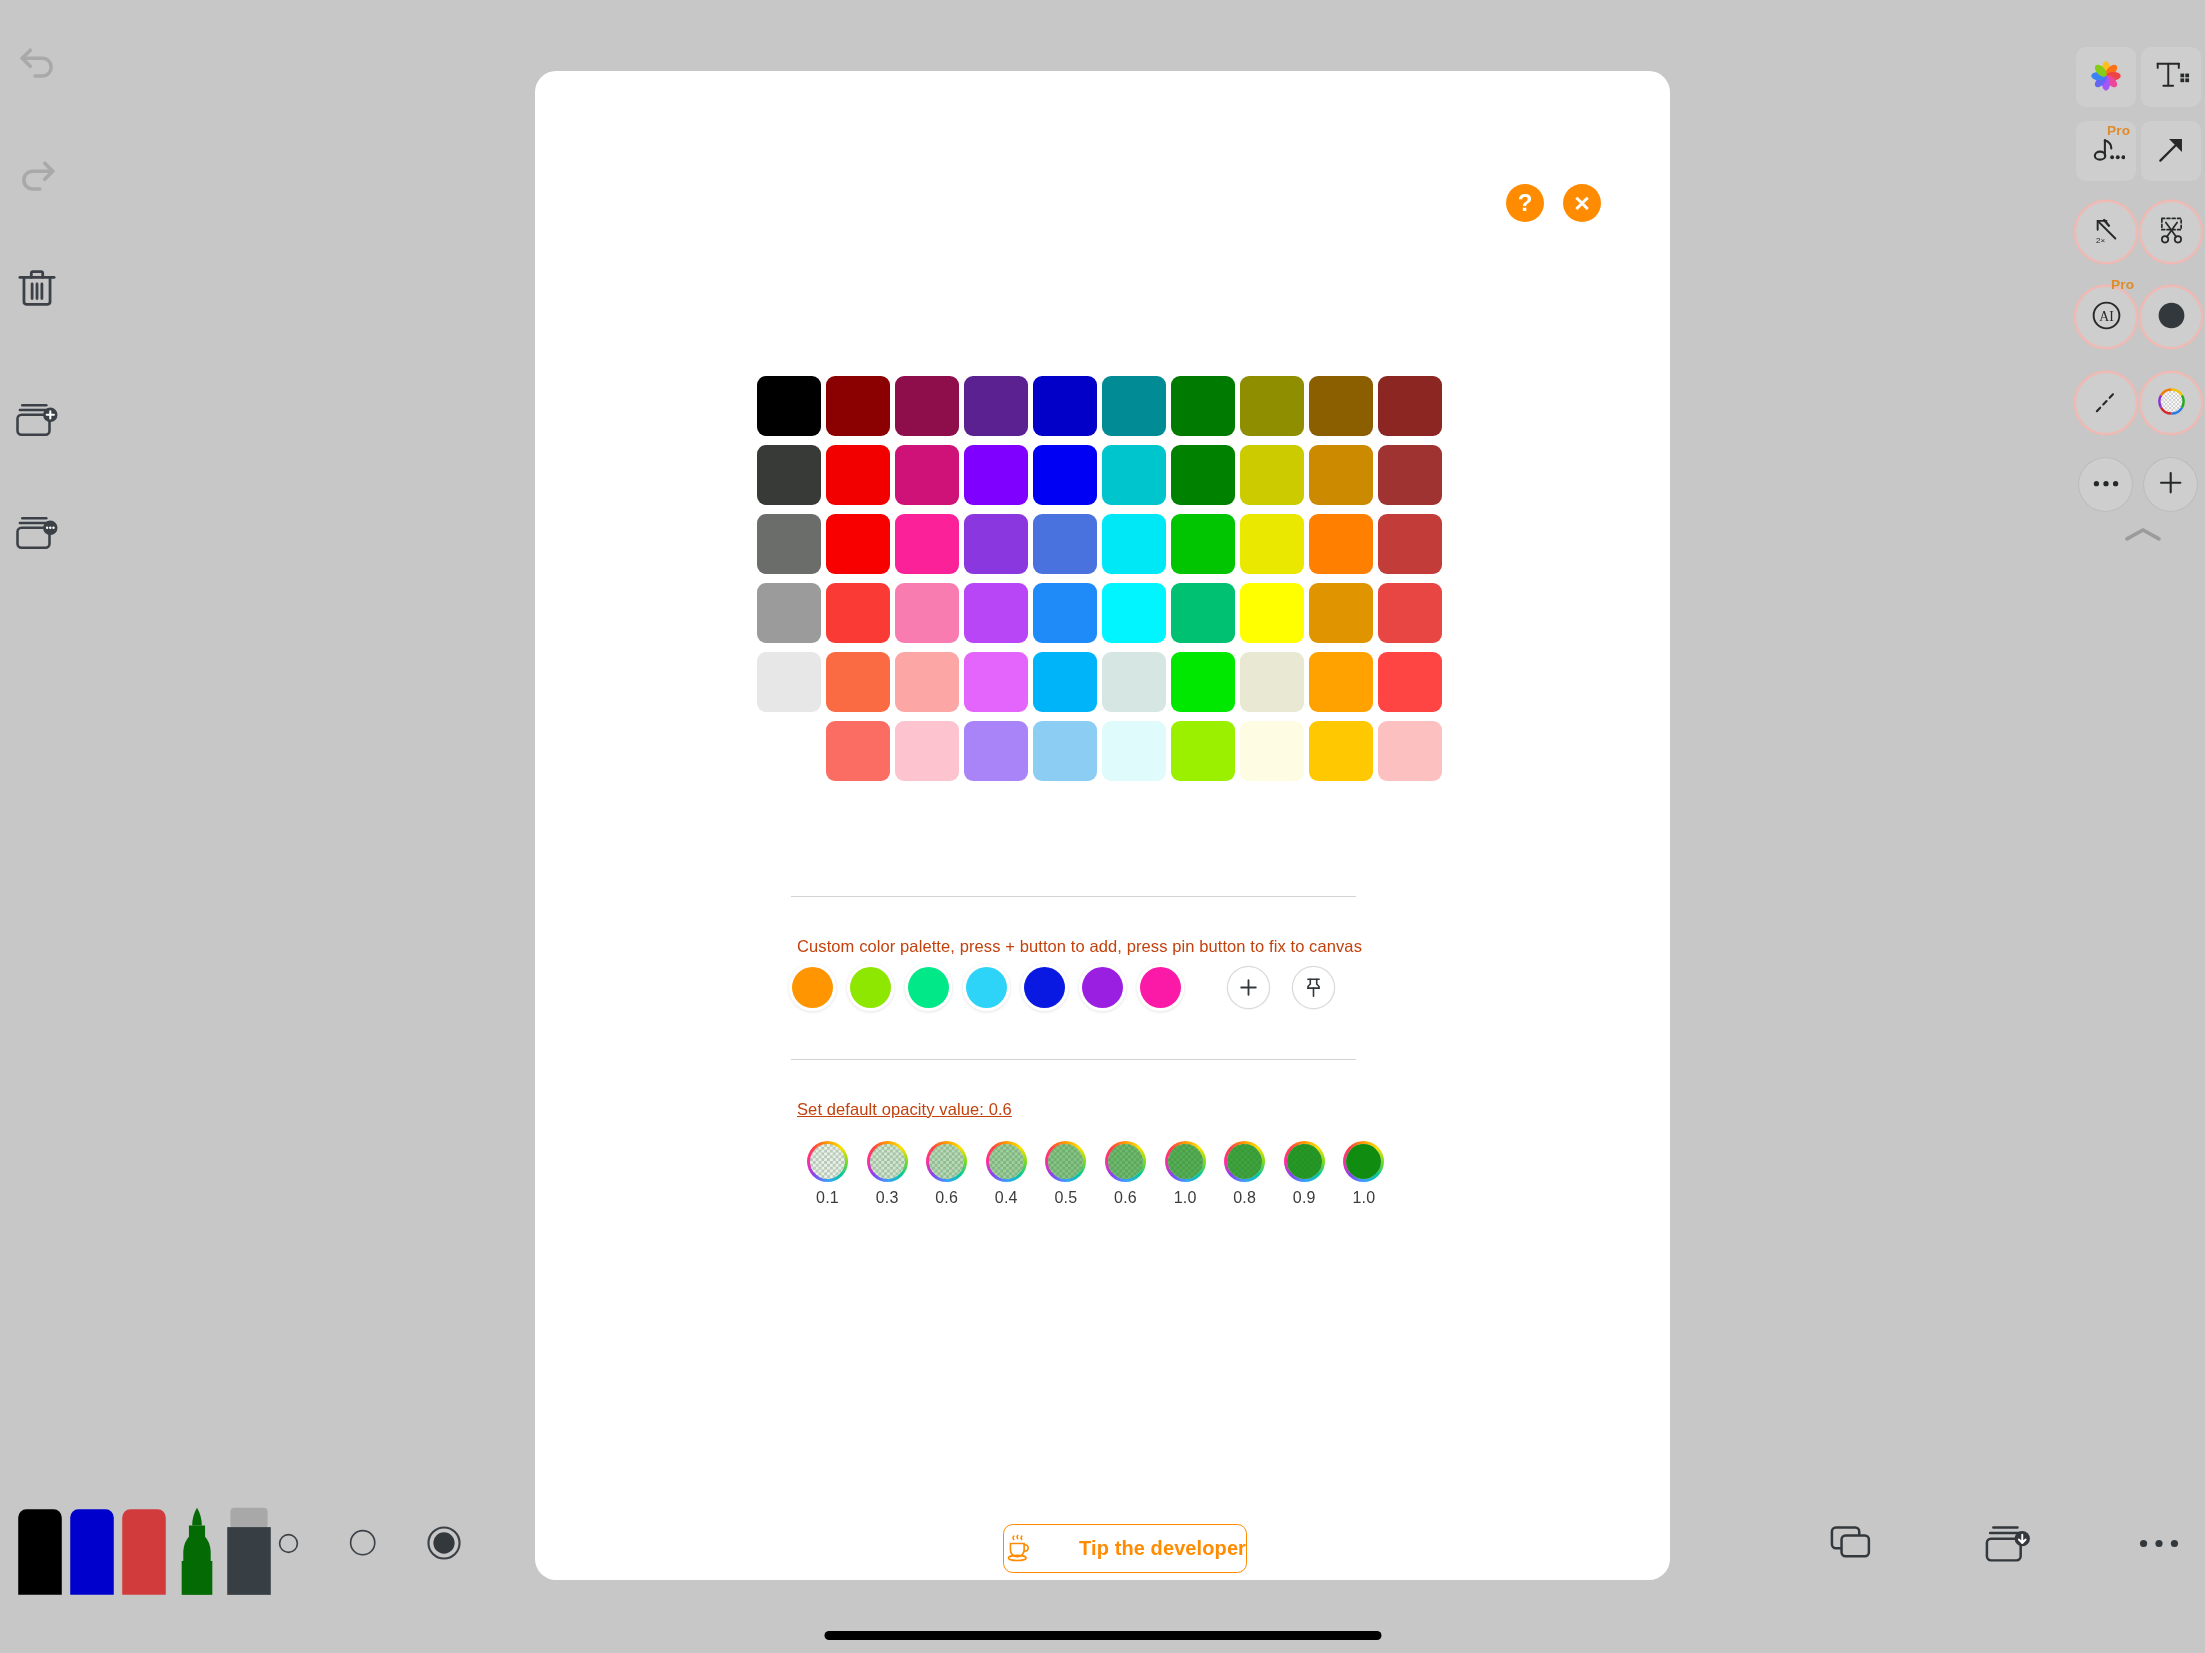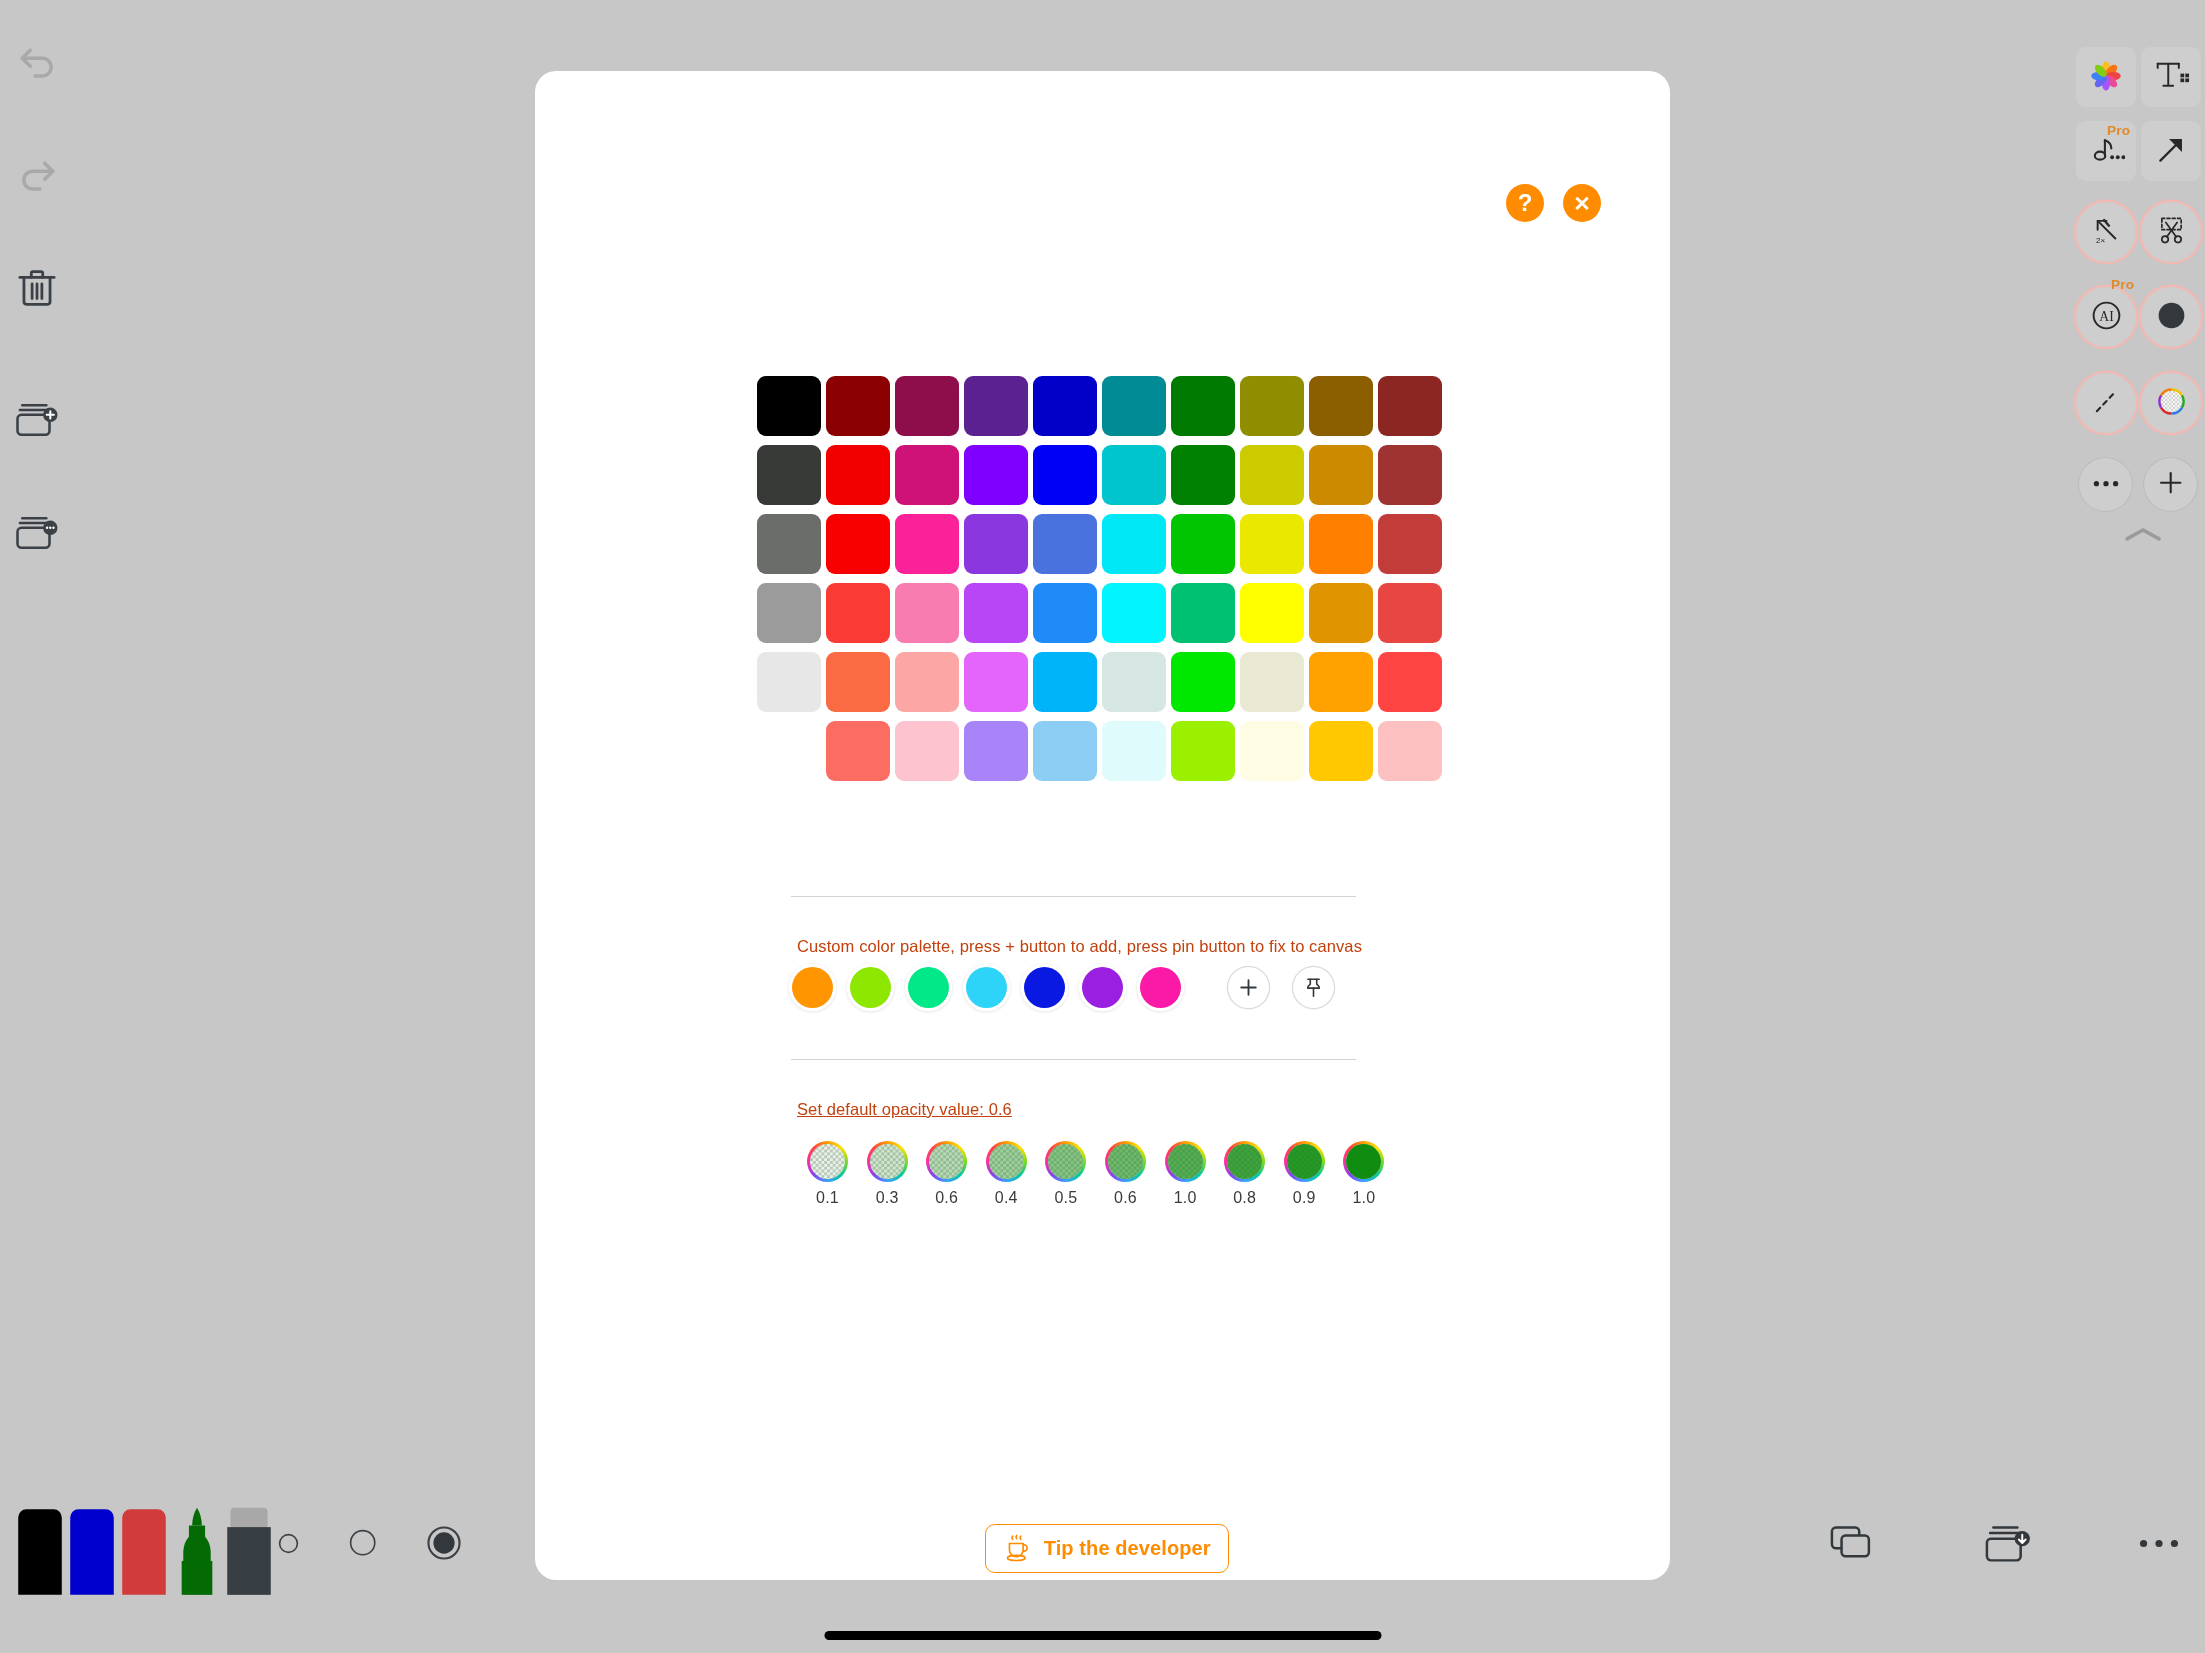--- a/index.html
+++ b/index.html
@@ -53,22 +53,22 @@
           display:flex;align-items:center;justify-content:center;}
   .op-inner{width:35px;height:35px;border-radius:50%;
     background-image:
       linear-gradient(45deg,#c9cac9 25%,transparent 25%,transparent 75%,#c9cac9 75%),
       linear-gradient(45deg,#c9cac9 25%,transparent 25%,transparent 75%,#c9cac9 75%);
     background-size:5.7px 5.7px;background-position:0 0,2.8px 2.8px;background-color:#fff;
     position:relative;overflow:hidden;}
   .op-fill{position:absolute;inset:0;background:#108c10;}
   .op-label{font-size:16px;color:#3a3b3a;margin-top:7.3px;letter-spacing:0.2px;}
   
-  #tip-btn{position:absolute;left:450px;top:1453px;width:242px;height:47px;border-radius:9.7px;
-           border:1.8px solid #FF8B00;display:flex;align-items:center;justify-content:center;gap:13px;background:#fff;}
+  #tip-btn{position:absolute;left:468px;top:1453px;width:242px;height:47px;border-radius:9.7px;
+           border:1.8px solid #FF8B00;display:flex;align-items:center;justify-content:space-between;gap:13px;background:#fff;}
   #tip-label{color:#FF8B00;font-size:20px;font-weight:bold;letter-spacing:0.1px;}
   
   #pens{position:absolute;left:14.5px;bottom:58px;display:flex;align-items:flex-end;gap:2.4px;}
   .pen{width:50px;height:89px;position:relative;}
   .brush-sizes{position:absolute;left:278px;bottom:89px;display:flex;align-items:center;gap:50px;}
   #bottom-right{position:absolute;right:24px;bottom:84px;display:flex;align-items:center;gap:105px;}
   #home-indicator{position:absolute;left:50%;transform:translateX(-50%);bottom:13px;
                   width:557px;height:9px;border-radius:4.8px;background:#000;}
 </style>
 </head>

